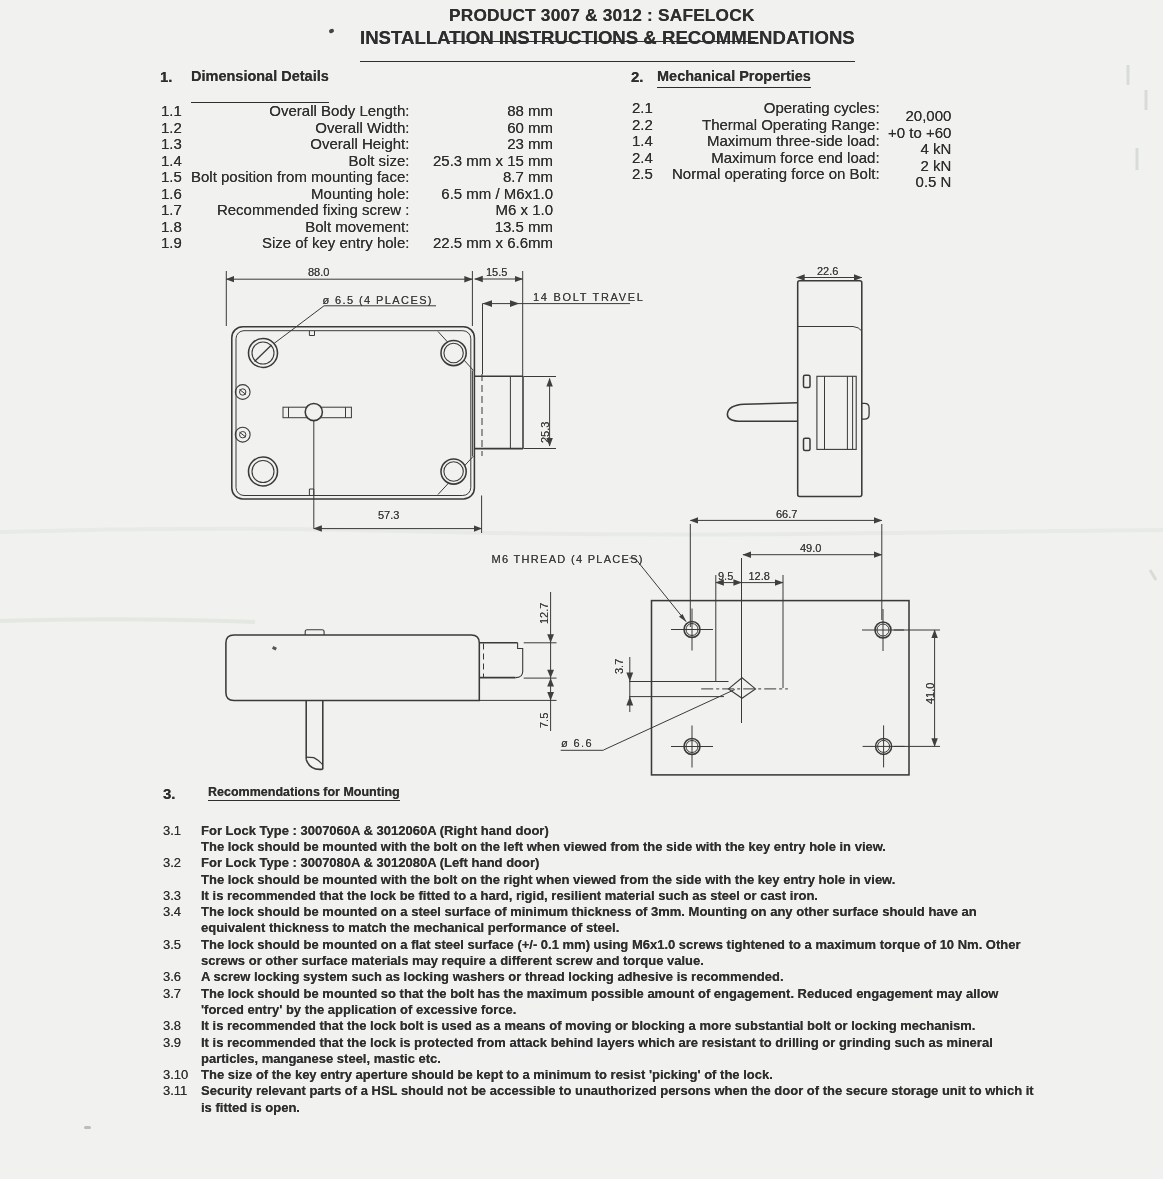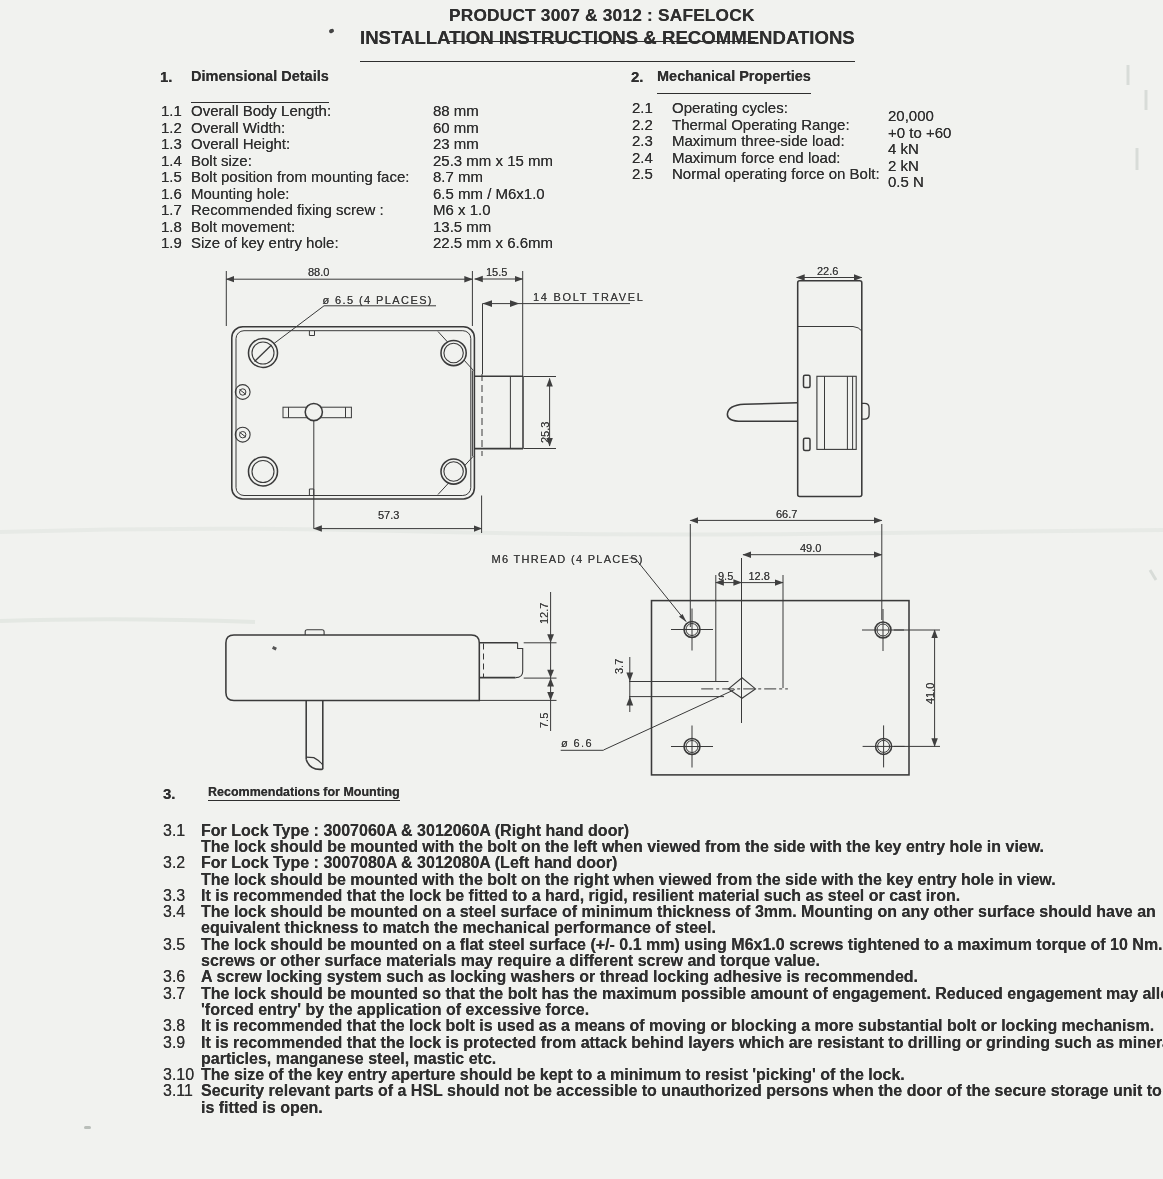--- a/index.html
+++ b/index.html
@@ -1,21 +1,21 @@
 <!DOCTYPE html>
 <html><head>
 <meta charset="utf-8">
 <style>
   html,body{margin:0;padding:0;}
   body{width:1163px;height:1179px;background:#f1f2ef;font-family:"Liberation Sans",sans-serif;color:#2e2e2e;position:relative;overflow:hidden;text-shadow:0 0 0.55px rgba(46,46,46,0.85);}
   .abs{position:absolute;white-space:pre;}
   .b{font-weight:bold;}
   .ul{border-bottom:1.6px solid #2e2e2e;}
-  .lh1{font-size:15px;line-height:16.5px;}
-  .lh3{font-size:16px;line-height:16.3px;}
+  .lh1{font-size:15px;line-height:16.5px;text-align:right;}
+  .lh3{font-size:13px;line-height:16.3px;}
 </style>
 </head>
 <body>
 
 <div class="abs" style="left:329px;top:29px;width:5px;height:4px;background:#444;border-radius:60% 40% 50% 50%;transform:rotate(-20deg);"></div>
 
 <div class="abs b" style="left:449px;top:5px;font-size:17.3px;letter-spacing:0.2px;"><span class="ul" style="padding-bottom:16px;">PRODUCT 3007 &amp; 3012 : SAFELOCK</span></div>
 
 <div class="abs b" style="left:360px;top:26.5px;font-size:18.6px;"><span class="ul" style="padding-bottom:13px;">INSTALLATION INSTRUCTIONS &amp; RECOMMENDATIONS</span></div>
 
@@ -46,25 +46,25 @@
 60 mm
 23 mm
 25.3 mm x 15 mm
 8.7 mm
 6.5 mm / M6x1.0
 M6 x 1.0
 13.5 mm
 22.5 mm x 6.6mm</div>
 
 <div class="abs b" style="left:631px;top:68px;font-size:15px;">2.</div>
-<div class="abs b" style="left:657px;top:68px;font-size:14.5px;"><span class="ul" style="padding-bottom:9px;">Mechanical Properties</span></div>
+<div class="abs b" style="left:657px;top:68px;font-size:14.5px;"><span class="ul" style="padding-bottom:3px;">Mechanical Properties</span></div>
 
 <div class="abs lh1" style="left:632px;top:100px;">2.1
 2.2
-2.3
+1.4
 2.4
 2.5</div>
 
 <div class="abs lh1" style="left:672px;top:100px;">Operating cycles:
 Thermal Operating Range:
 Maximum three-side load:
 Maximum force end load:
 Normal operating force on Bolt:</div>
 
 <div class="abs lh1" style="left:888px;top:108px;">20,000

